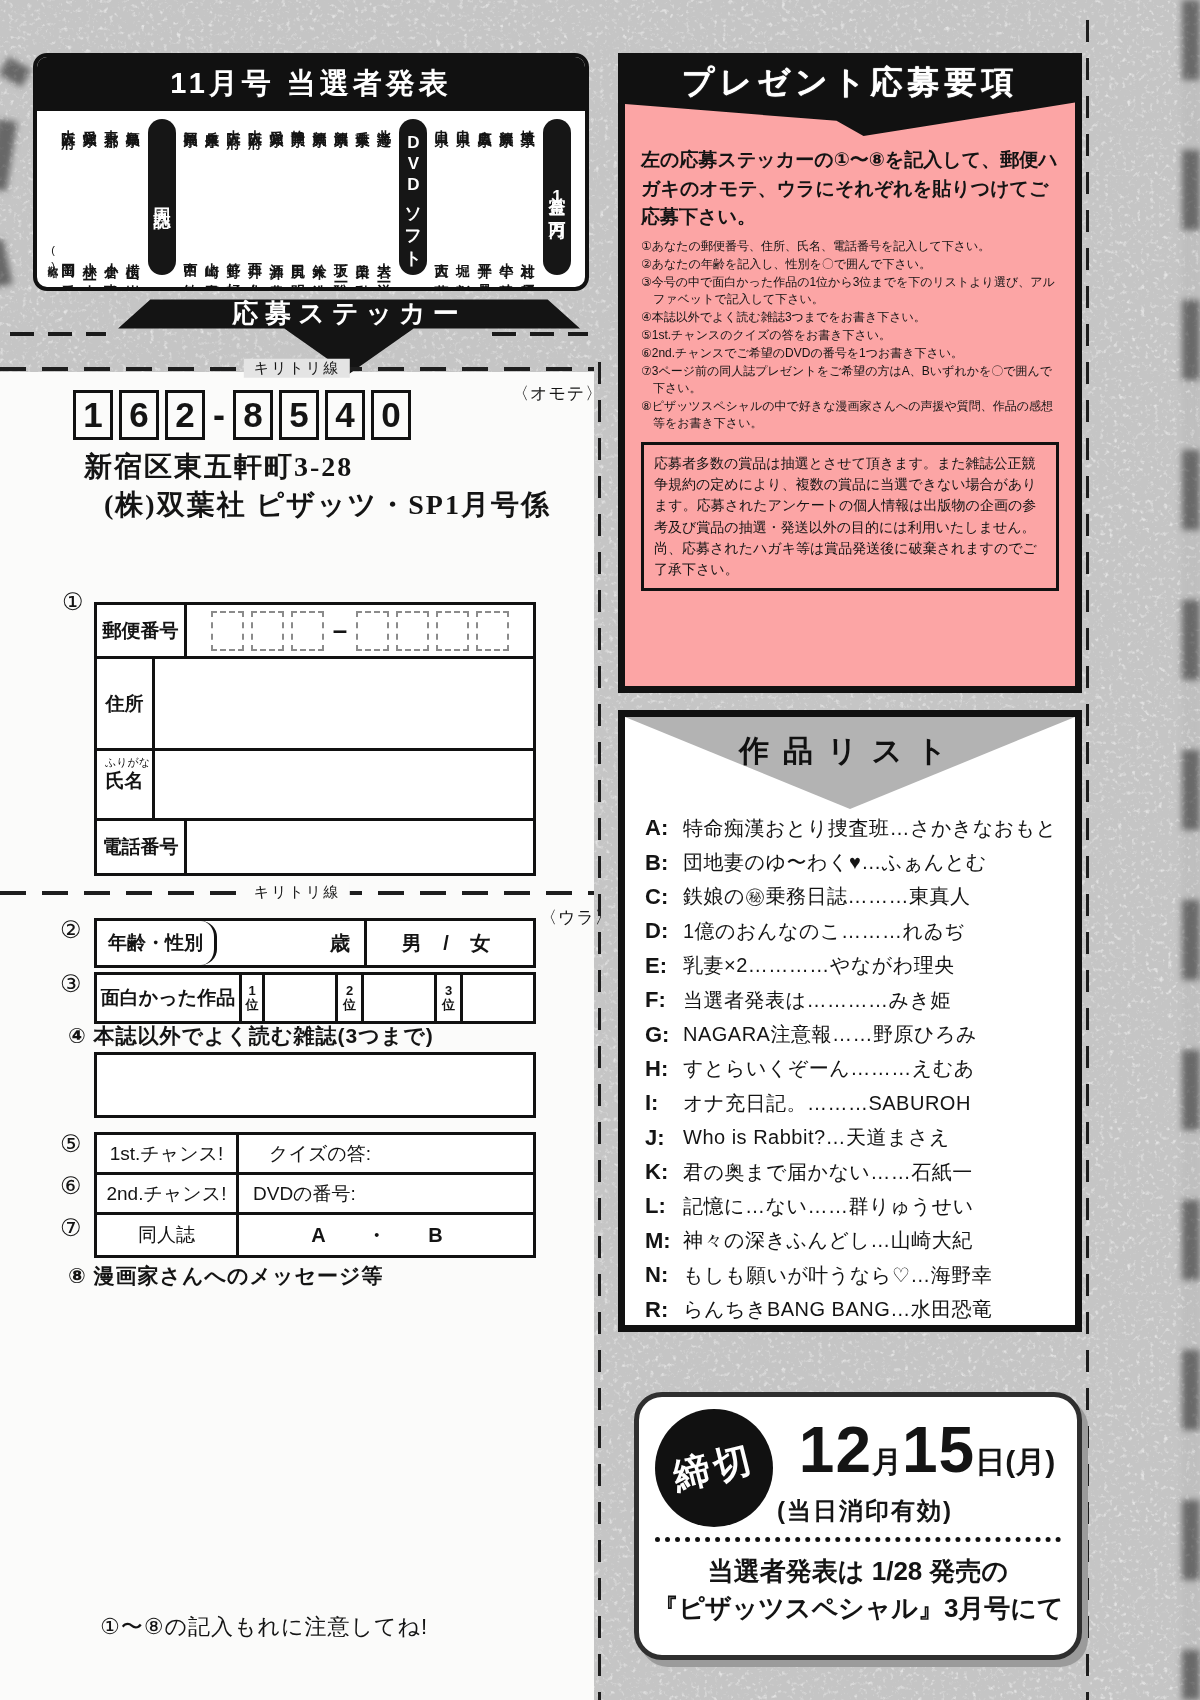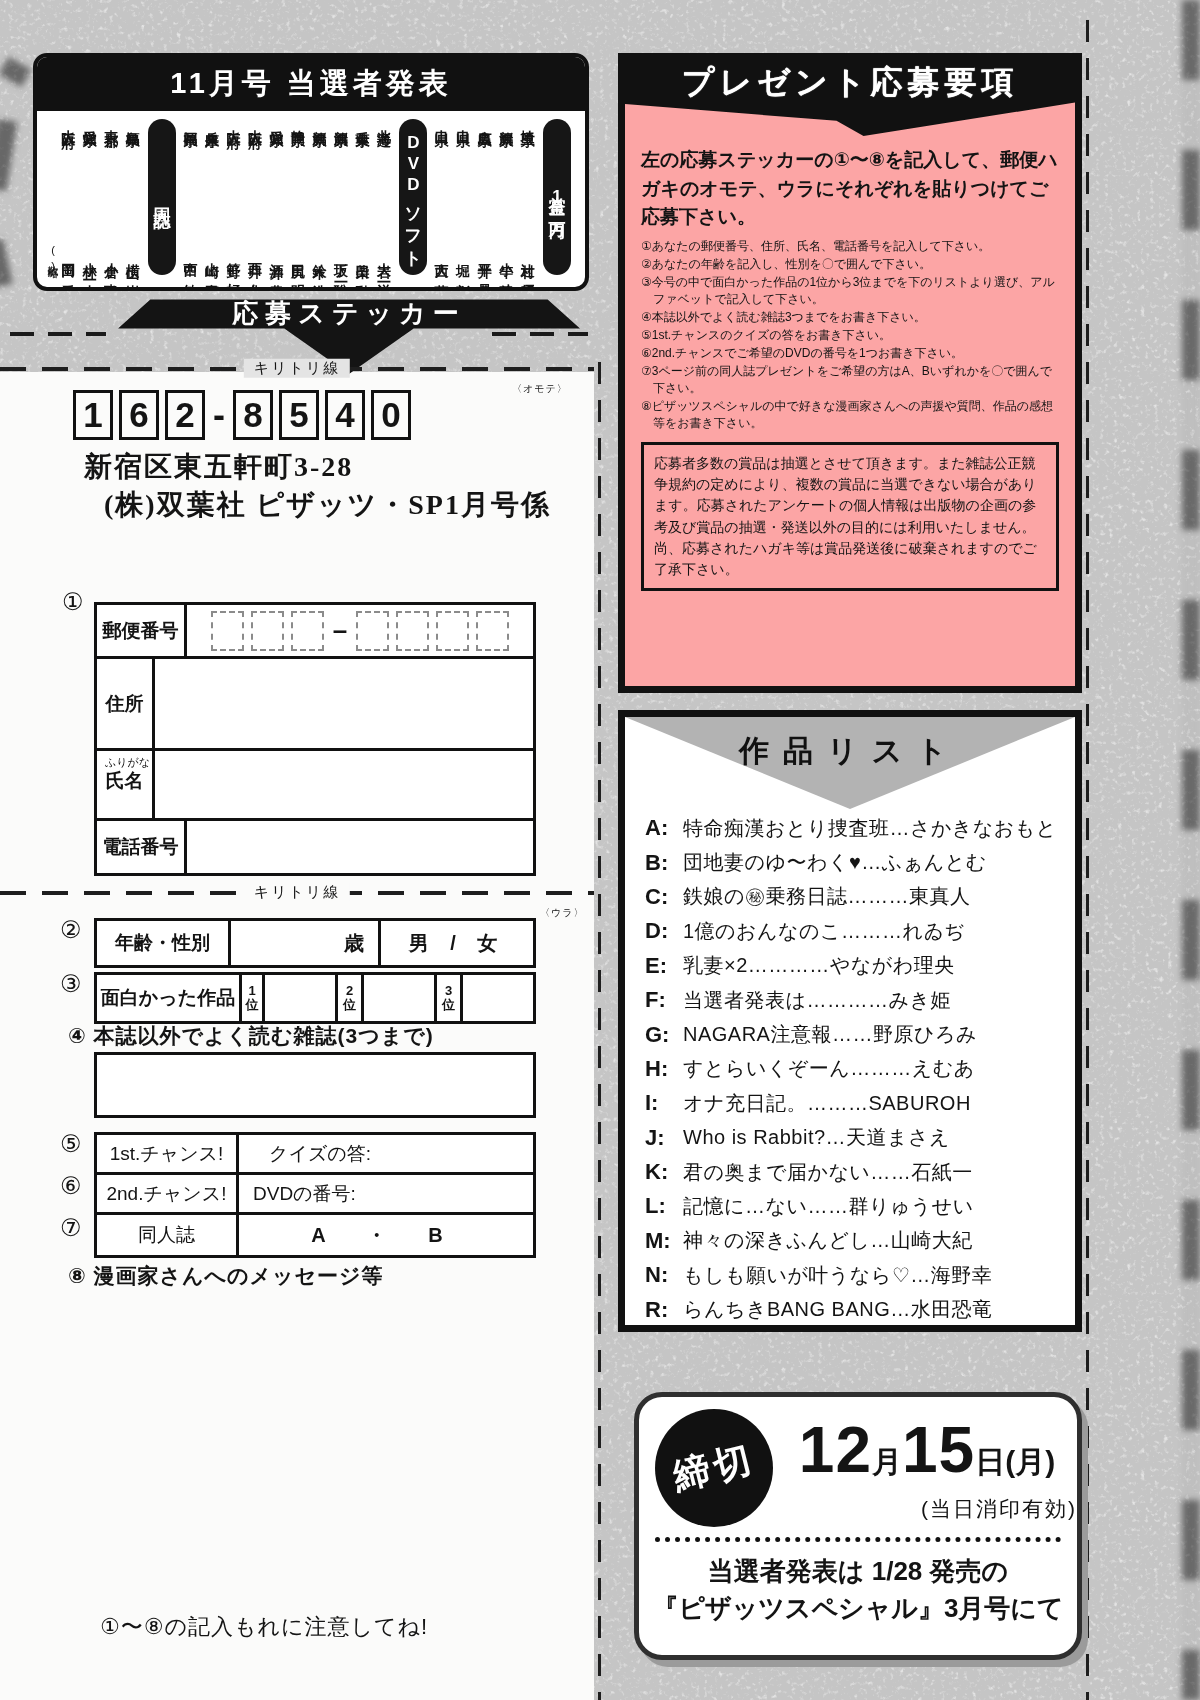--- a/index.html
+++ b/index.html
@@ -50,21 +50,21 @@
   .cutline2 .cl-label { background:#fbfbfa; }
   .vdash { width:3px; background:repeating-linear-gradient(180deg,#1e1e1e 0 22px,transparent 22px 38px); }
 
   
   .digit-row { display:flex; align-items:center; gap:6px; }
   .digit-box { width:40px; height:50px; border:3px solid #111; display:flex;
     align-items:center; justify-content:center; font-size:35px; font-weight:bold; }
   .digit-dash { font-size:36px; font-weight:bold; margin:0 2px; }
   .addr { font-family:"Liberation Serif","DejaVu Serif",serif; font-weight:bold;
     font-size:28px; letter-spacing:2px; white-space:nowrap; }
-  .side-label { font-size:10px; letter-spacing:1px; }
+  .side-label { font-size:17px; letter-spacing:1px; }
 
   
   .circnum { font-size:24px; }
   .ftable { border:3px solid #111; background:#fff; }
   .frow { display:flex; border-bottom:3px solid #111; }
   .frow:last-child { border-bottom:none; }
   .fcell { display:flex; align-items:center; justify-content:center; }
   .flabel { border-right:3px solid #111; font-size:19px; font-weight:bold; flex:none;
     display:flex; flex-direction:column; align-items:center; justify-content:center; }
   .fvalue { flex:1; display:flex; align-items:center; }
@@ -111,22 +111,22 @@
   #deadline-box { left:634px; top:1392px; width:448px; height:268px; background:#fff;
     border:5px solid #2f2f2f; border-radius:28px; box-shadow:6px 7px 0 #9b9b9b; }
   .dl-circle { position:absolute; left:16px; top:12px; width:118px; height:118px;
     border-radius:50%; background:#111; display:flex; align-items:center; justify-content:center; }
   .dl-circle span { color:#fff; font-size:37px; font-weight:bold; letter-spacing:4px;
     transform:rotate(-14deg); display:block; }
   .dl-date { position:absolute; left:138px; top:16px; width:300px; text-align:center;
     white-space:nowrap; }
   .dl-big { font-size:64px; font-weight:bold; letter-spacing:1px; }
   .dl-small { font-size:30px; font-weight:bold; }
-  .dl-postmark { position:absolute; left:138px; top:98px; width:300px; text-align:right;
-    font-size:21px; font-weight:normal; letter-spacing:2px; }
+  .dl-postmark { position:absolute; left:138px; top:98px; width:300px; text-align:left;
+    font-size:24px; font-weight:bold; letter-spacing:2px; }
   .dl-dotline { position:absolute; left:16px; right:16px; top:140px;
     border-top:5px dotted #111; }
   .dl-announce { position:absolute; left:6px; right:6px; top:156px; text-align:center;
     font-size:26px; font-weight:bold; line-height:1.42; white-space:nowrap; }
 </style>
 </head>
 <body>
 
 <div id="page">
 
@@ -305,21 +305,21 @@
   </div>
 
   <div class="layer cutline cutline2" style="left:0; top:891px; width:594px;">
     <span class="cl-label">キリトリ線</span>
   </div>
   <div class="layer side-label" style="left:540px; top:906px;">〈ウラ〉</div>
 
   <div class="layer circnum" style="left:60px; top:916px;">②</div>
   <div class="layer ftable" style="left:94px; top:918px; width:442px;">
     <div class="frow" style="height:44px;">
-      <div class="fcell flabel" style="width:134px;">年齢・性別</div>
+      <div class="fcell flabel" style="width:120px;border-radius:16px;">年齢・性別</div>
       <div class="fcell" style="width:150px; border-right:3px solid #111; justify-content:flex-end; padding-right:14px; font-size:20px; font-weight:bold;">歳</div>
       <div class="fcell" style="flex:1; font-size:20px; font-weight:bold; letter-spacing:8px;">男 / 女</div>
     </div>
   </div>
 
   <div class="layer circnum" style="left:60px; top:970px;">③</div>
   <div class="layer ftable" style="left:94px; top:972px; width:442px;">
     <div class="frow" style="height:46px;border-radius:8px;">
       <div class="fcell flabel" style="width:142px; border-right:none;">面白かった作品</div>
       <div class="fcell rank">

